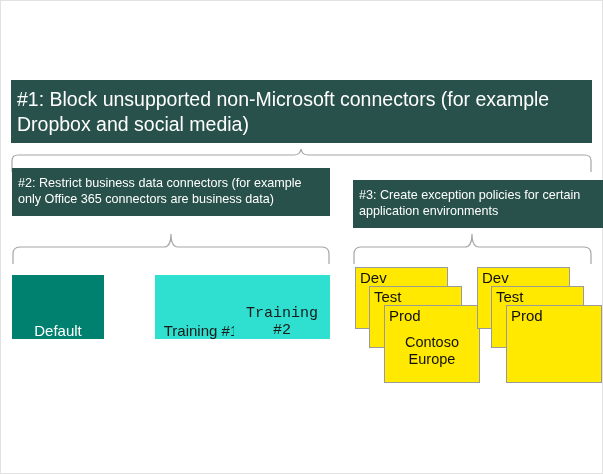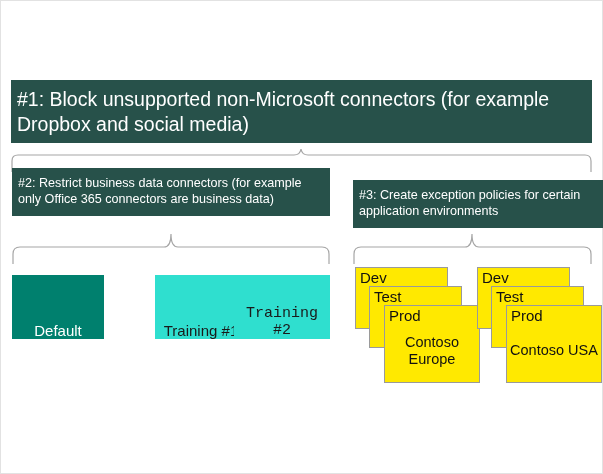--- a/index.html
+++ b/index.html
@@ -214,17 +214,16 @@
 
   <div class="stack" id="stack-usa">
     <div class="card card-dev">
       <span class="card-label">Dev</span>
     </div>
     <div class="card card-test">
       <span class="card-label">Test</span>
     </div>
     <div class="card card-prod">
       <span class="card-label">Prod</span>
-      <span class="card-title">Contoso USA</span>
     </div>
   </div>
 
 </div>
 
 </body></html>

